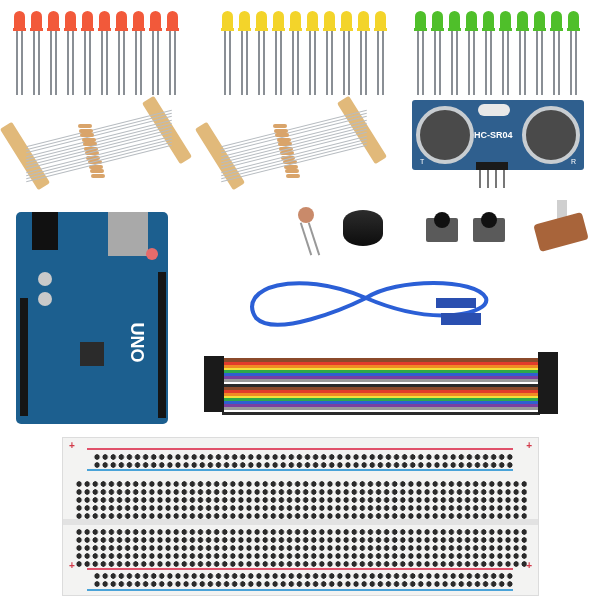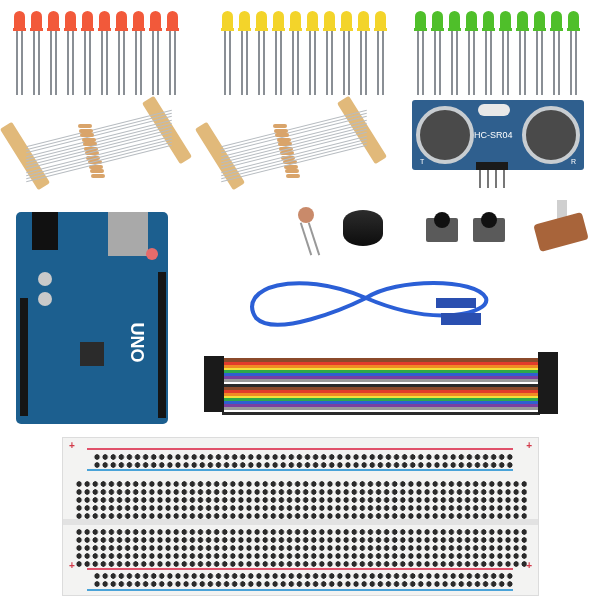--- a/index.html
+++ b/index.html
@@ -283,21 +283,21 @@
     <div class="res-wire" style="left: 14px; top: 62px; width: 150px; transform: rotate(-14deg);"></div>
     <div class="res-body" style="left: 80px; top: 71px;"></div>
     <div class="res-wire" style="left: 14px; top: 65.2px; width: 150px; transform: rotate(-14deg);"></div>
     <div class="res-body" style="left: 81.2px; top: 75.5px;"></div>
   </div>
 
 <div class="hcsr04">
   <div class="transducer" style="left:4px;"></div>
   <div class="transducer" style="right:4px;"></div>
   <div class="abs" style="left:66px; top:4px; width:32px; height:12px; background:#e8e8e8; border-radius:6px;"></div>
-  <div class="abs" style="left:62px; top:30px; color:#fff; font-size:9px; font-weight:normal;">HC-SR04</div>
+  <div class="abs" style="left:62px; top:30px; color:#fff; font-size:9px; font-weight:bold;">HC-SR04</div>
   <div class="abs" style="left:8px; top:58px; color:#fff; font-size:7px;">T</div>
   <div class="abs" style="right:8px; top:58px; color:#fff; font-size:7px;">R</div>
   <div class="abs" style="left:64px; top:62px; width:32px; height:8px; background:#1a1a1a;"></div>
 </div>
 <div class="pin" style="left:479px; top:170px;"></div>
 <div class="pin" style="left:487px; top:170px;"></div>
 <div class="pin" style="left:495px; top:170px;"></div>
 <div class="pin" style="left:503px; top:170px;"></div>
 
 <div class="abs" style="left:298px; top:207px; width:16px; height:16px; border-radius:50%; background:#c98a6a;"></div>

